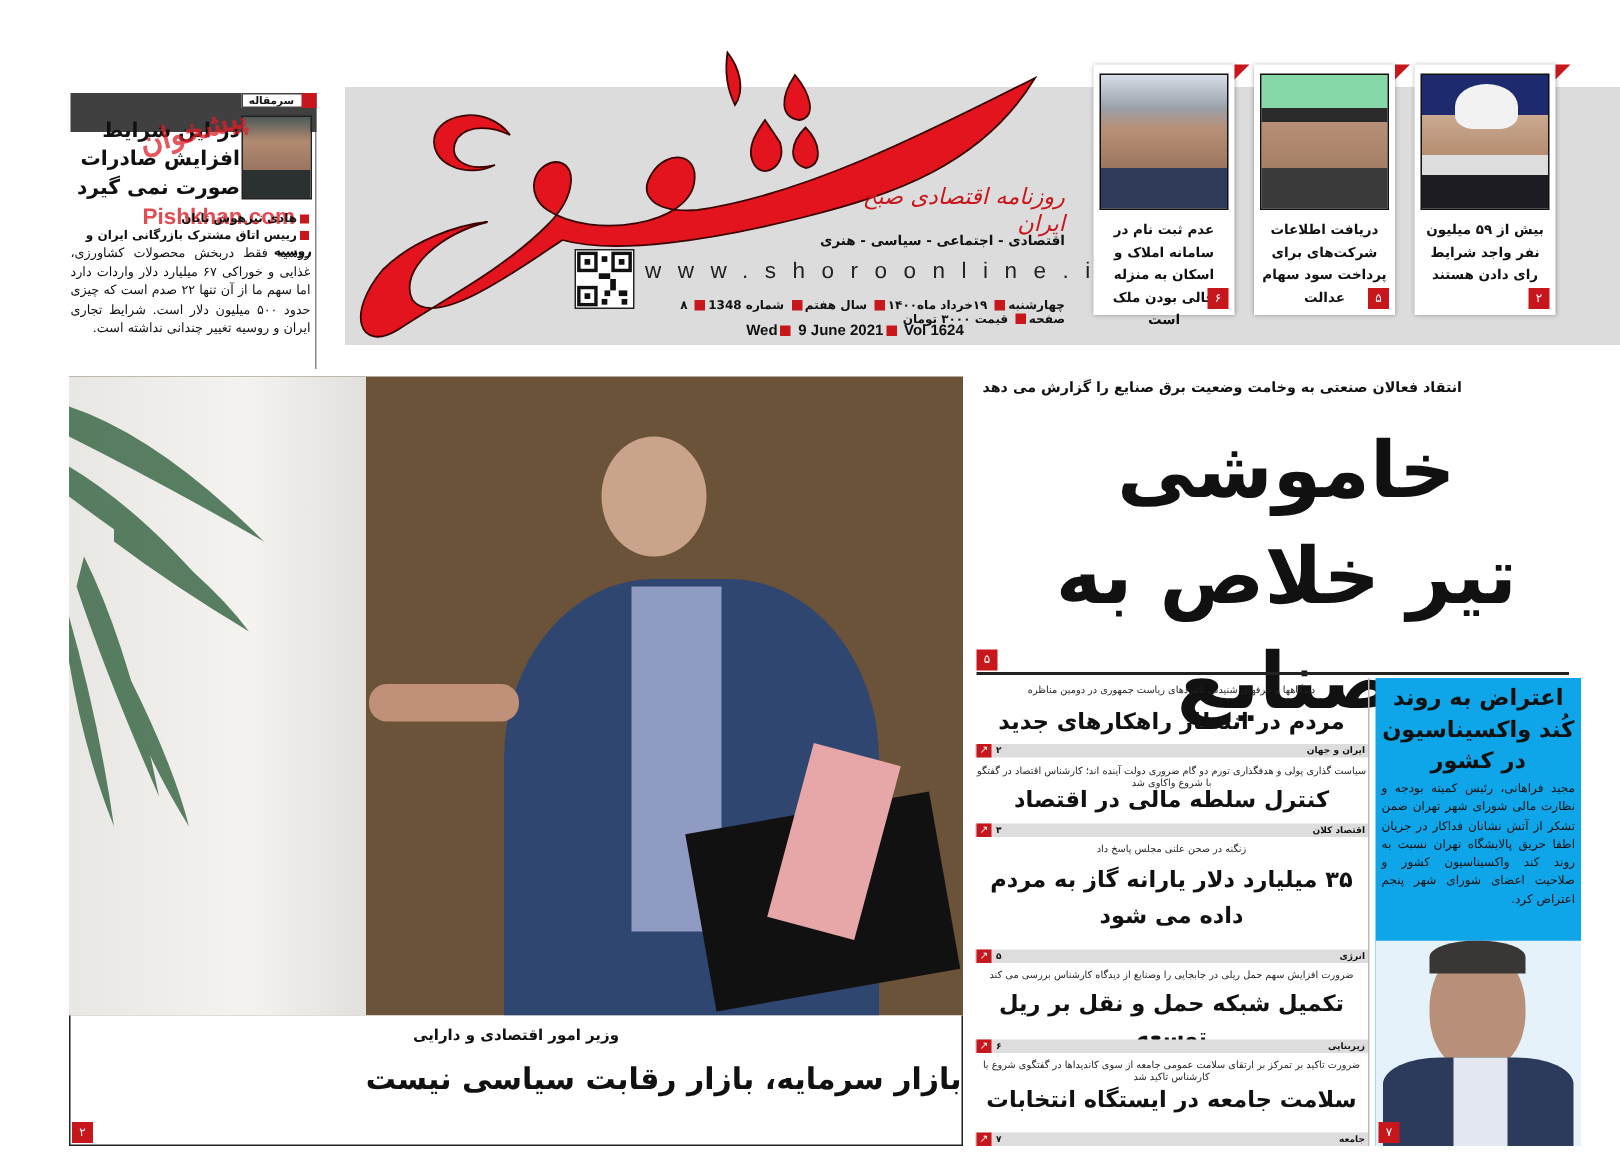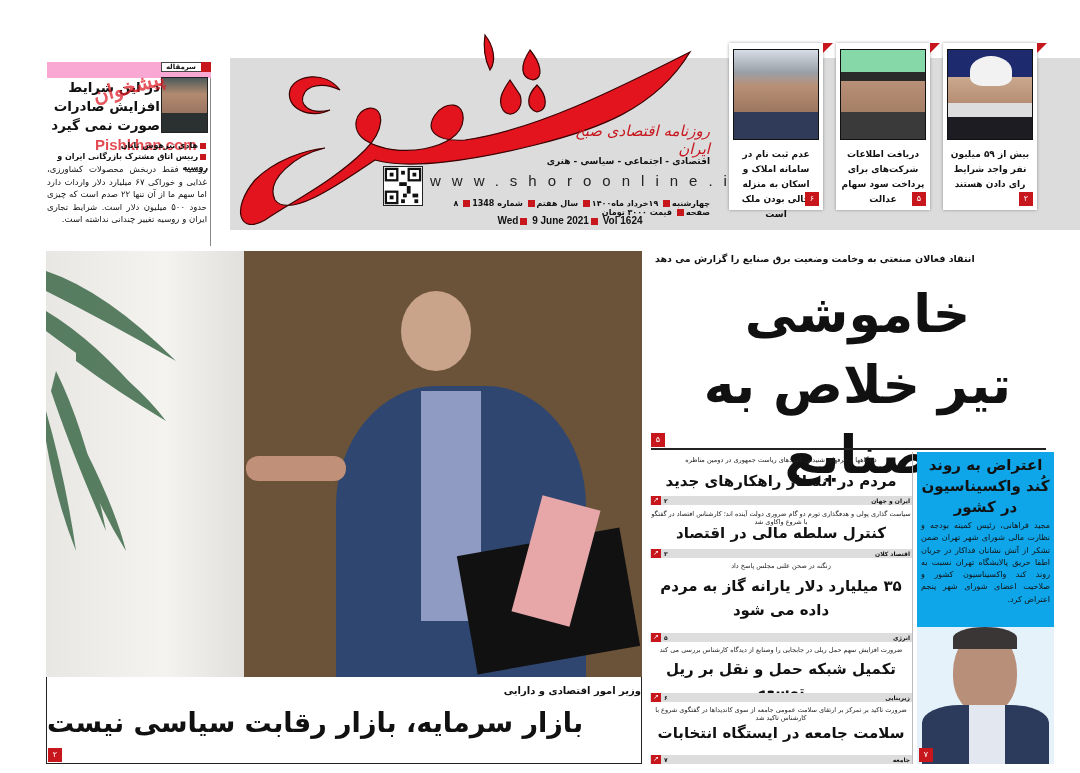--- a/index.html
+++ b/index.html
@@ -21,37 +21,37 @@
 
   
   .card { top: 43px; width: 94px; height: 167px; background: #fff; box-shadow: 0 0 3px rgba(0,0,0,0.35); }
   .card .ph { position: absolute; left: 4px; top: 6px; width: 86px; height: 91px; border: 1px solid #111; overflow: hidden; }
   .card .txt { position: absolute; left: 4px; top: 104px; width: 86px; text-align: center; font-size: 9px; font-weight: bold; line-height: 15px; direction: rtl; }
   .card .num { position: absolute; right: 4px; bottom: 4px; width: 14px; height: 14px; background: #c8161d; color: #fff; font-size: 8px; text-align: center; line-height: 14px; }
   .card .flag { position: absolute; right: -10px; top: 0; width: 0; height: 0; border-top: 10px solid #c8161d; border-right: 10px solid transparent; }
 
   
   .ed { left: 47px; top: 62px; width: 164px; height: 184px; border-right: 1px solid #888; }
-  .ed-head { left: 47px; top: 62px; width: 164px; height: 16px; background: #f9a8d4; }
+  .ed-head { left: 47px; top: 62px; width: 164px; height: 26px; background: #404040; }
   .ed-headlbl { right: 0; top: 0; height: 10px; padding: 0 14px 0 4px; font-size: 7px; font-weight: bold; background: #fff; border: 1px solid #444; line-height: 8px; }
   .ed-headico { right: 0; top: 0; width: 10px; height: 10px; background: #c8161d; }
   .ed-photo { left: 161px; top: 77px; width: 47px; height: 56px; border: 1px solid #222; overflow: hidden; }
   .ed-title { left: 50px; top: 78px; width: 110px; font-size: 13.5px; font-weight: bold; line-height: 19px; text-align: right; direction: rtl; }
   .ed-author { left: 50px; top: 140px; width: 158px; font-size: 8px; font-weight: bold; text-align: right; direction: rtl; line-height: 11px; }
   .ed-author .sq { width: 6px; height: 6px; }
   .ed-body { left: 47px; top: 163px; width: 160px; font-size: 8.5px; line-height: 12.5px; text-align: justify; direction: rtl; }
   .ed-more { left: 47px; top: 236px; width: 160px; font-size: 8px; font-weight: bold; text-align: left; direction: rtl; margin-top: 48px; }
   .watermark { left: 90px; top: 75px; width: 80px; height: 60px; font-family: "DejaVu Serif", serif; color: rgba(220,30,40,0.75); font-size: 20px; font-weight: bold; transform: rotate(-15deg); direction: rtl; }
   .watermark-en { left: 95px; top: 136px; font-family: "Liberation Sans", sans-serif; color: rgba(220,30,40,0.8); font-size: 15px; font-weight: bold; }
 
   
   .main-photo { left: 46px; top: 251px; width: 596px; height: 426px; overflow: hidden; background: #6b5339; }
   .main-cap { left: 46px; top: 677px; width: 596px; height: 87px; border: 1px solid #222; border-top: none; background: #fff; }
-  .main-sub { position: absolute; left: 0; top: 8px; width: 100%; text-align: right; font-size: 10px; font-weight: bold; direction: rtl; }
-  .main-headline { position: absolute; left: 0; top: 30px; width: 100%; text-align: left; font-size: 27px; font-weight: bold; direction: rtl; letter-spacing: -0.5px; }
+  .main-sub { position: absolute; left: 0; top: 8px; width: 100%; text-align: center; font-size: 10px; font-weight: bold; direction: rtl; }
+  .main-headline { position: absolute; left: 0; top: 30px; width: 100%; text-align: right; font-size: 20px; font-weight: bold; direction: rtl; letter-spacing: -0.5px; }
   .main-num { position: absolute; left: 1px; bottom: 1px; width: 14px; height: 14px; background: #c8161d; color: #fff; font-size: 8px; line-height: 14px; text-align: center; }
 
   
   .lead-kicker { left: 655px; top: 253px; width: 405px; text-align: left; font-size: 9.5px; font-weight: bold; direction: rtl; }
   .lead-h1 { left: 655px; top: 283px; width: 405px; text-align: center; font-size: 52px; font-weight: bold; line-height: 62px; direction: rtl; letter-spacing: -1px; }
   .lead-h2 { left: 655px; top: 350px; width: 405px; text-align: center; font-size: 52px; font-weight: bold; line-height: 70px; direction: rtl; letter-spacing: -1px; }
   .lead-num { left: 651px; top: 433px; width: 14px; height: 14px; background: #c8161d; color: #fff; font-size: 8px; line-height: 14px; text-align: center; }
   .lead-rule { left: 651px; top: 448px; width: 395px; height: 2px; background: #222; }
 
   

